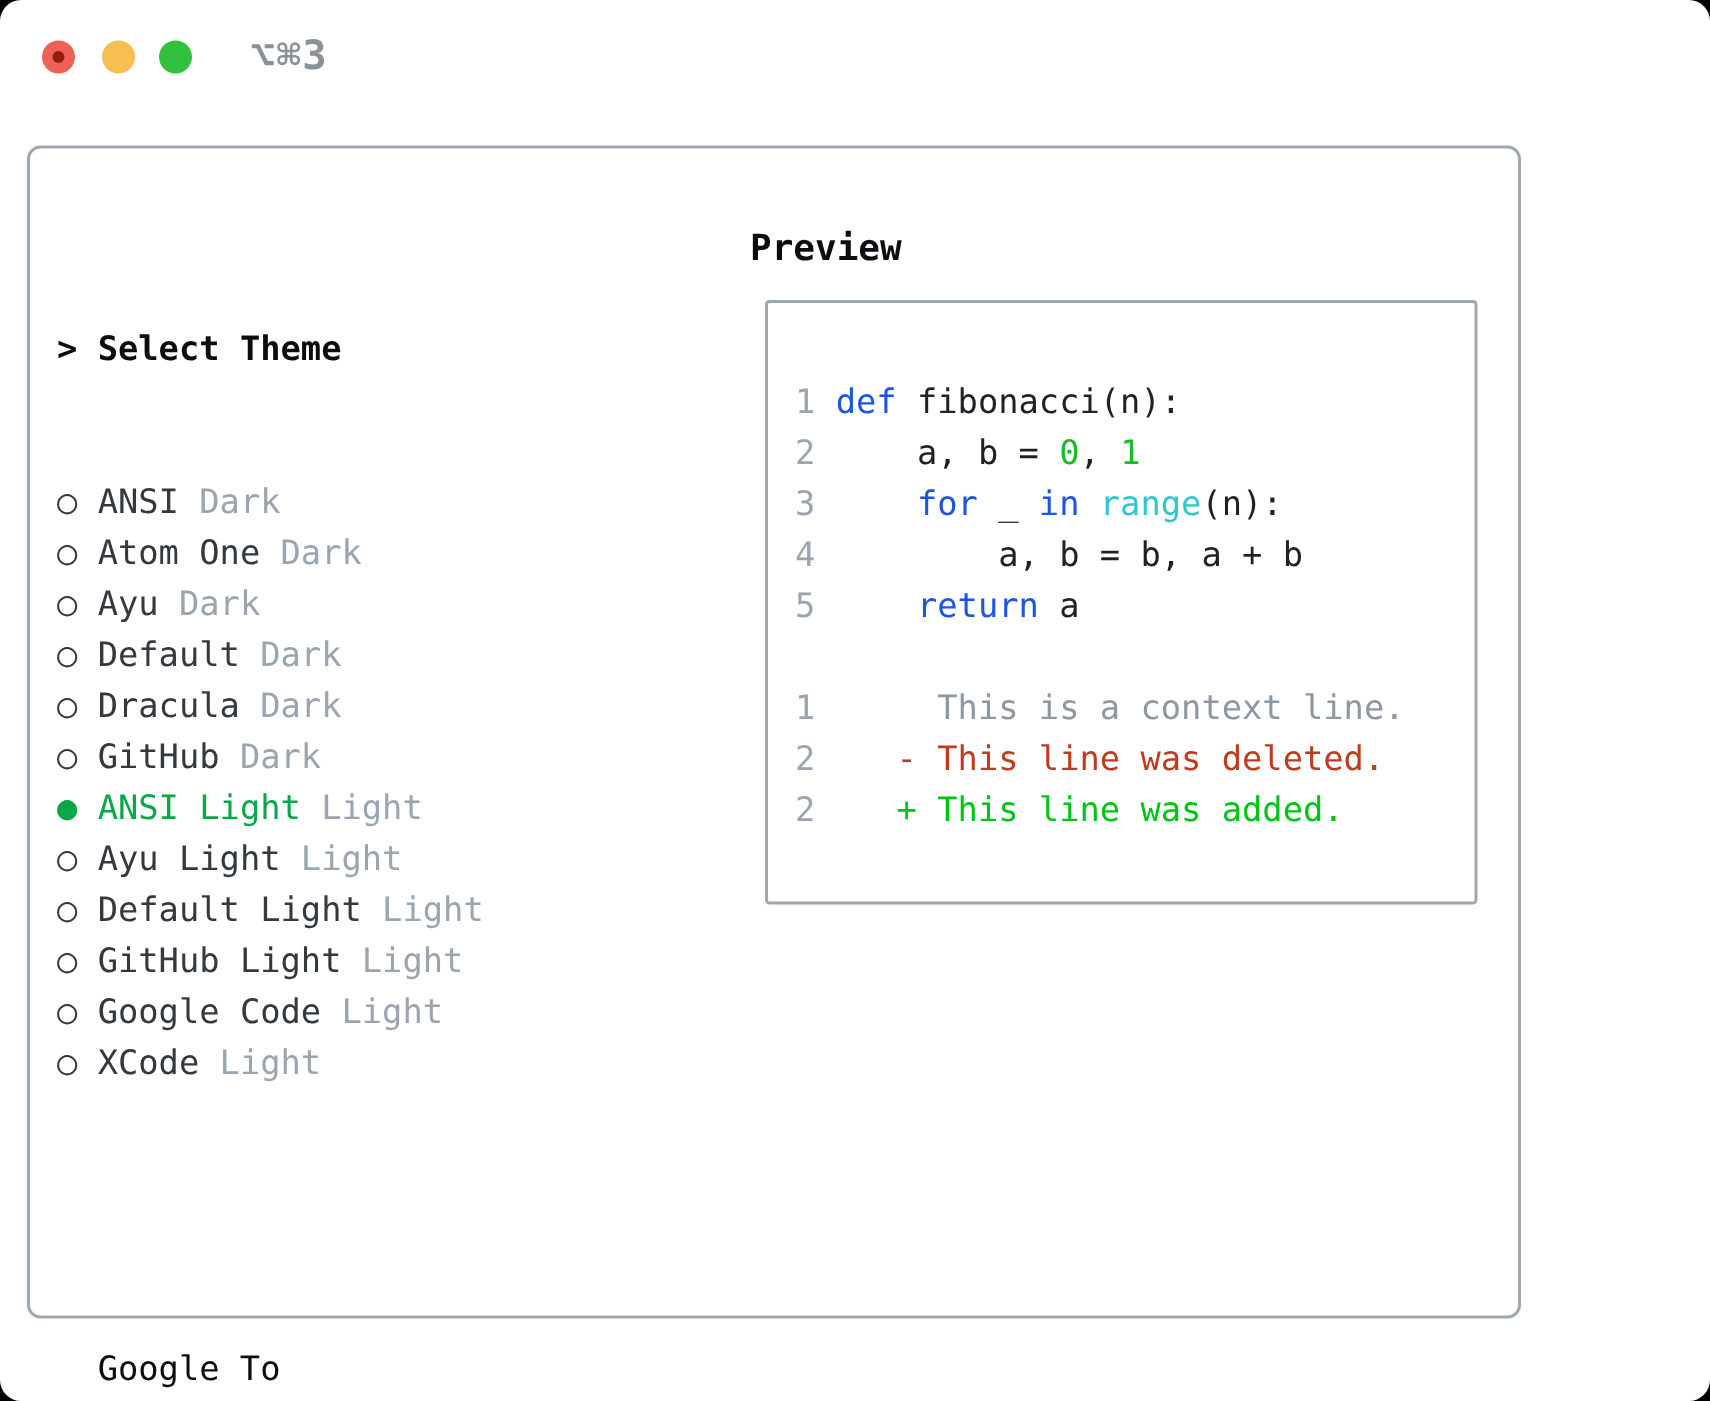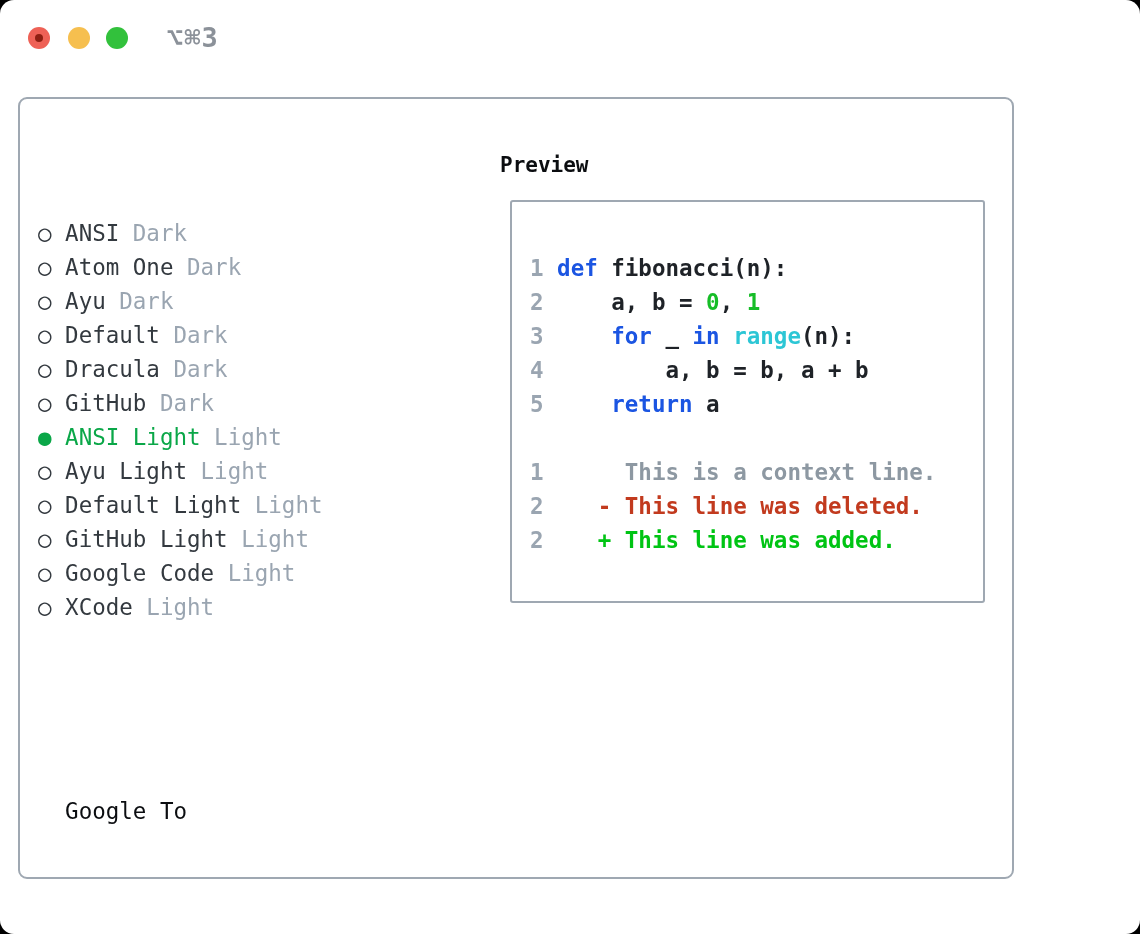--- a/index.html
+++ b/index.html
@@ -9,31 +9,31 @@
   
   .light{position:absolute;top:27px;width:22px;height:22px;border-radius:50%;}
   .light.red{left:28px;background:var(--traffic-red);}
   .light.yellow{left:68px;background:var(--traffic-yellow);}
   .light.green{left:106px;background:var(--traffic-green);}
   .light .dot{position:absolute;left:7px;top:7px;width:8px;height:8px;border-radius:50%;background:var(--traffic-red-dot);}
   .wtitle{position:absolute;left:167px;top:22px;font-size:27px;font-weight:bold;color:var(--title-gray);letter-spacing:1px;white-space:pre;}
 
   
   .main-box{position:absolute;left:18px;top:97px;width:992px;height:778px;border:2px solid var(--border-gray);border-radius:9px;}
-  .preview-box{position:absolute;left:510px;top:200px;width:471px;height:399px;border:2px solid var(--border-gray);border-radius:3px;font-weight:bold;}
+  .preview-box{position:absolute;left:510px;top:200px;width:471px;height:399px;border:2px solid var(--border-gray);border-radius:3px;}
 
   
   .left-col{position:absolute;left:38px;top:148px;font-size:22.5px;line-height:34px;white-space:pre;color:var(--text-dark);}
   .row{height:34px;}
   .hdr{font-weight:bold;color:var(--text-black);}
   .tag{color:var(--muted-gray);}
   .sel{color:var(--accent-green);}
   .apply-hdr{color:var(--text-black);}
 
-  .preview-label{position:absolute;left:500px;top:148px;height:34px;line-height:34px;font-size:21px;font-weight:bold;color:var(--text-black);white-space:pre;}
+  .preview-label{position:absolute;left:500px;top:148px;height:34px;line-height:34px;font-size:24px;font-weight:bold;color:var(--text-black);white-space:pre;}
   .code{position:absolute;left:18px;top:49px;font-size:22.5px;line-height:34px;white-space:pre;}
   .crow{height:34px;}
   .lineno{color:var(--muted-gray);}
   .tx{color:var(--code-text);}
   .kw{color:var(--keyword-blue);}
   .fn{color:var(--function-cyan);margin-top:30px;}
   .num{color:var(--number-green);}
   .ctx{color:var(--context-gray);margin-top:27px;}
   .del{color:var(--deleted-red);text-align:right;}
   .add{color:var(--added-green);}
@@ -46,20 +46,21 @@
   <span class="light red">
       <span class="dot"></span>
     </span>
   <span class="light yellow"></span>
   <span class="light green"></span>
   <span class="wtitle">⌥⌘3</span>
 
   <div class="main-box"></div>
 
   <div class="left-col">
+    <div class="row"><span class="hdr">&gt; </span><span class="hdr">Select Theme</span></div>
     <div id="theme-list"><div class="row"><span class="">○ </span><span class="">ANSI</span><span class="tag"> Dark</span></div><div class="row"><span class="">○ </span><span class="">Atom One</span><span class="tag"> Dark</span></div><div class="row"><span class="">○ </span><span class="">Ayu</span><span class="tag"> Dark</span></div><div class="row"><span class="">○ </span><span class="">Default</span><span class="tag"> Dark</span></div><div class="row"><span class="">○ </span><span class="">Dracula</span><span class="tag"> Dark</span></div><div class="row"><span class="">○ </span><span class="">GitHub</span><span class="tag"> Dark</span></div><div class="row"><span class="sel">● </span><span class="sel">ANSI Light</span><span class="tag"> Light</span></div><div class="row"><span class="">○ </span><span class="">Ayu Light</span><span class="tag"> Light</span></div><div class="row"><span class="">○ </span><span class="">Default Light</span><span class="tag"> Light</span></div><div class="row"><span class="">○ </span><span class="">GitHub Light</span><span class="tag"> Light</span></div><div class="row"><span class="">○ </span><span class="">Google Code</span><span class="tag"> Light</span></div><div class="row"><span class="">○ </span><span class="">XCode</span><span class="tag"> Light</span></div></div>
     <div class="row"> </div>
     <div class="row"><span class="apply-hdr">  Google To</span></div>
     
     
     
     
   </div>
 
   <div class="preview-label">Preview</div>

